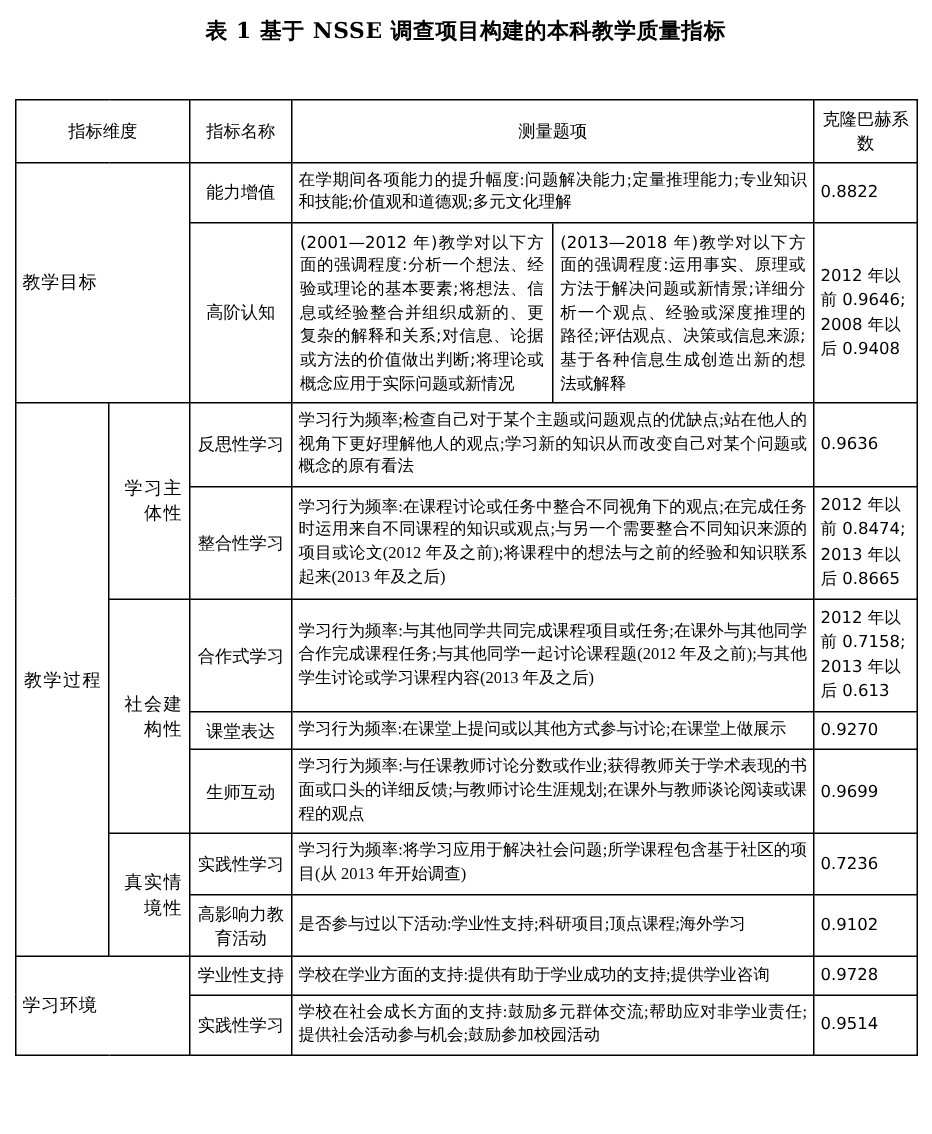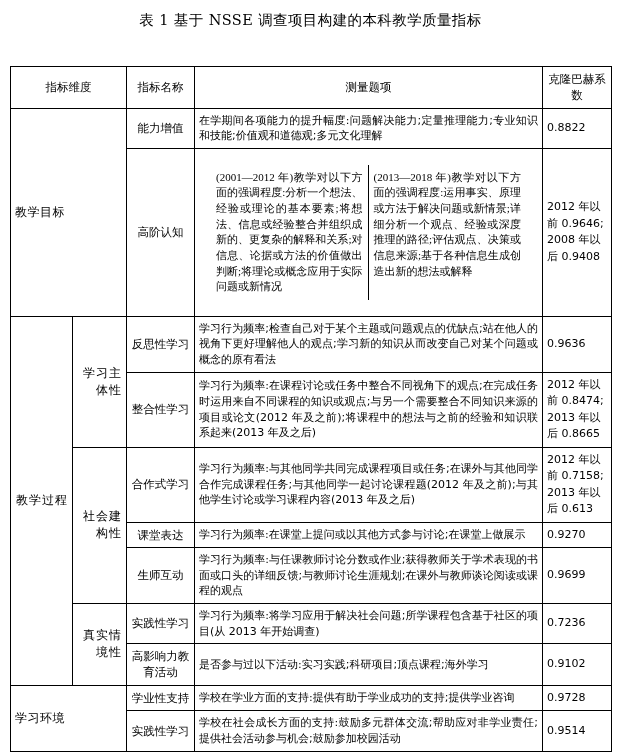--- a/index.html
+++ b/index.html
@@ -17,21 +17,21 @@
   .page {
     width: 621px;
     height: 756px;
     position: relative;
     box-sizing: border-box;
     padding: 0 10px;
   }
   .title {
     text-align: center;
     font-size: 14.5px;
-    font-weight: normal;
+    font-weight: bold;
     font-family: "DejaVu Serif", "Liberation Serif", serif;
     padding: 11px 0 9px 0;
     letter-spacing: 0.4px;
   }
   table.grid {
     border-collapse: collapse;
     width: 601px;
     table-layout: fixed;
     font-size: 11px;
     line-height: 1.42;
@@ -55,29 +55,29 @@
   }
   .c-name {
     text-align: center;
     font-size: 11.5px;
   }
   .c-item {
     text-align: justify;
     text-justify: inter-ideograph;
     font-size: 11px;
     padding: 5px 5px;
+    font-family: Liberation Serif, serif;
   }
   .c-alpha {
     text-align: left;
     font-size: 11px;
     line-height: 1.5;
   }
   .split {
-    padding: 16px !important;
-    font-family: Liberation Serif, serif;
+    padding: 0 !important;
   }
   .split-inner {
     display: flex;
     width: 100%;
   }
   .split-inner > div {
     flex: 1 1 50%;
     padding: 5px 5px;
     text-align: justify;
     text-justify: inter-ideograph;
@@ -187,21 +187,21 @@
         <td class="vert" rowspan="2">
           <span>真实情境性</span>
         </td>
         <td class="c-name">实践性学习</td>
         <td class="c-item">学习行为频率:将学习应用于解决社会问题;所学课程包含基于社区的项目(从 2013 年开始调查)</td>
         <td class="c-alpha">0.7236</td>
       </tr>
 
       <tr>
         <td class="c-name">高影响力教育活动</td>
-        <td class="c-item">是否参与过以下活动:实习实践;科研项目;顶点课程;海外学习</td>
+        <td class="c-item">是否参与过以下活动:学业性支持;科研项目;顶点课程;海外学习</td>
         <td class="c-alpha">0.9102</td>
       </tr>
 
       <tr>
         <td class="c-dim" colspan="2" rowspan="2">学习环境</td>
         <td class="c-name">学业性支持</td>
         <td class="c-item">学校在学业方面的支持:提供有助于学业成功的支持;提供学业咨询</td>
         <td class="c-alpha">0.9728</td>
       </tr>
 

